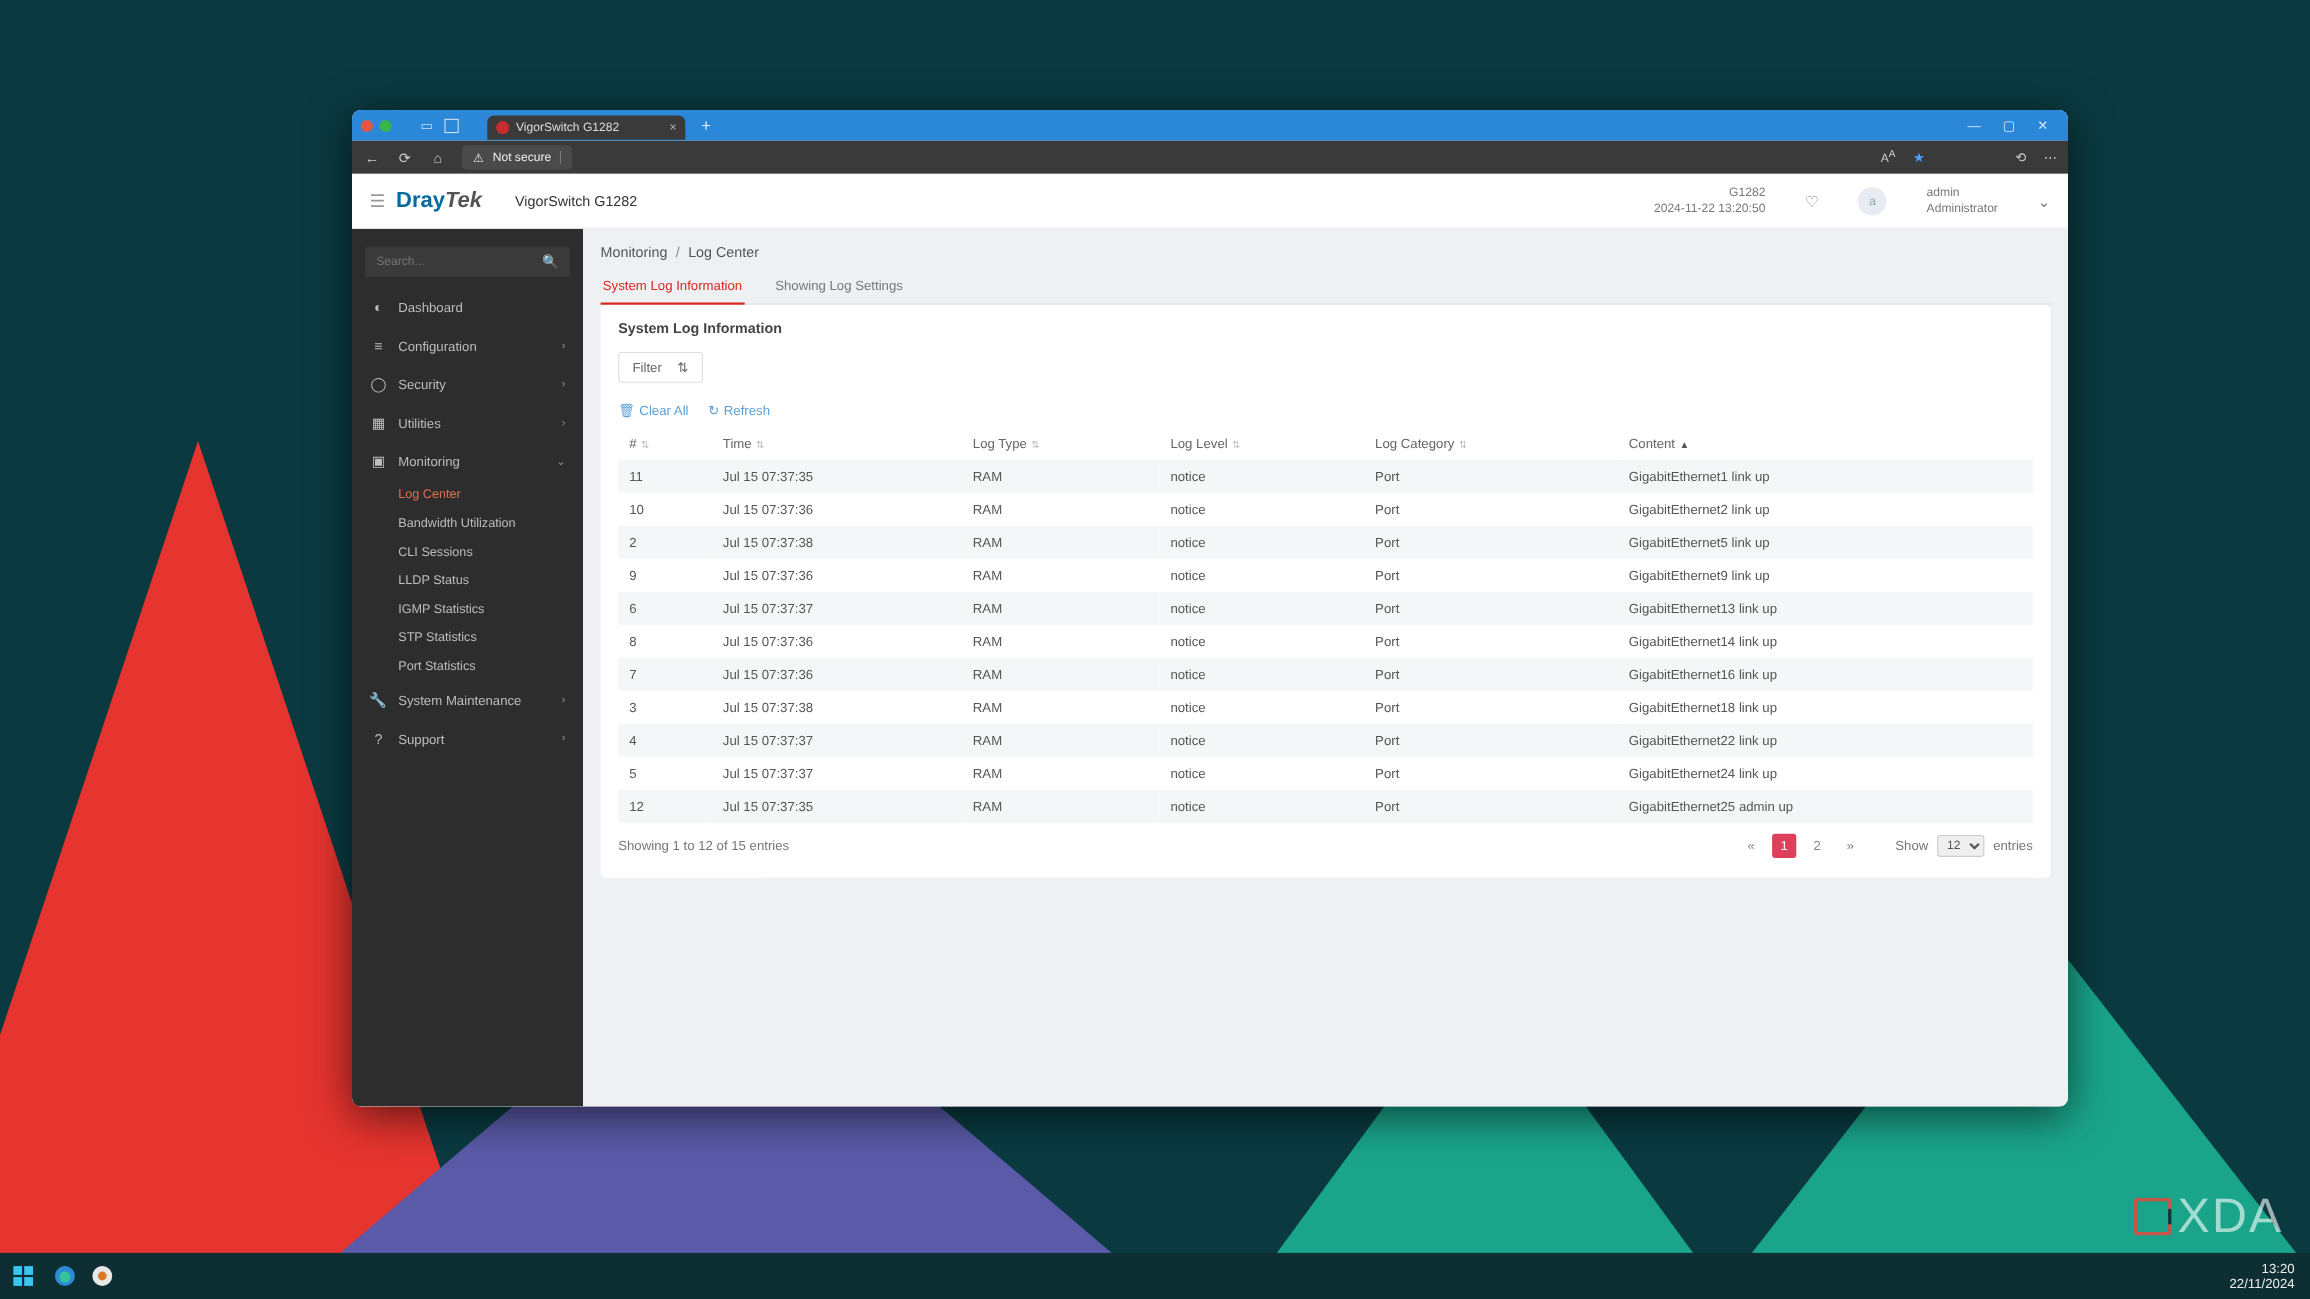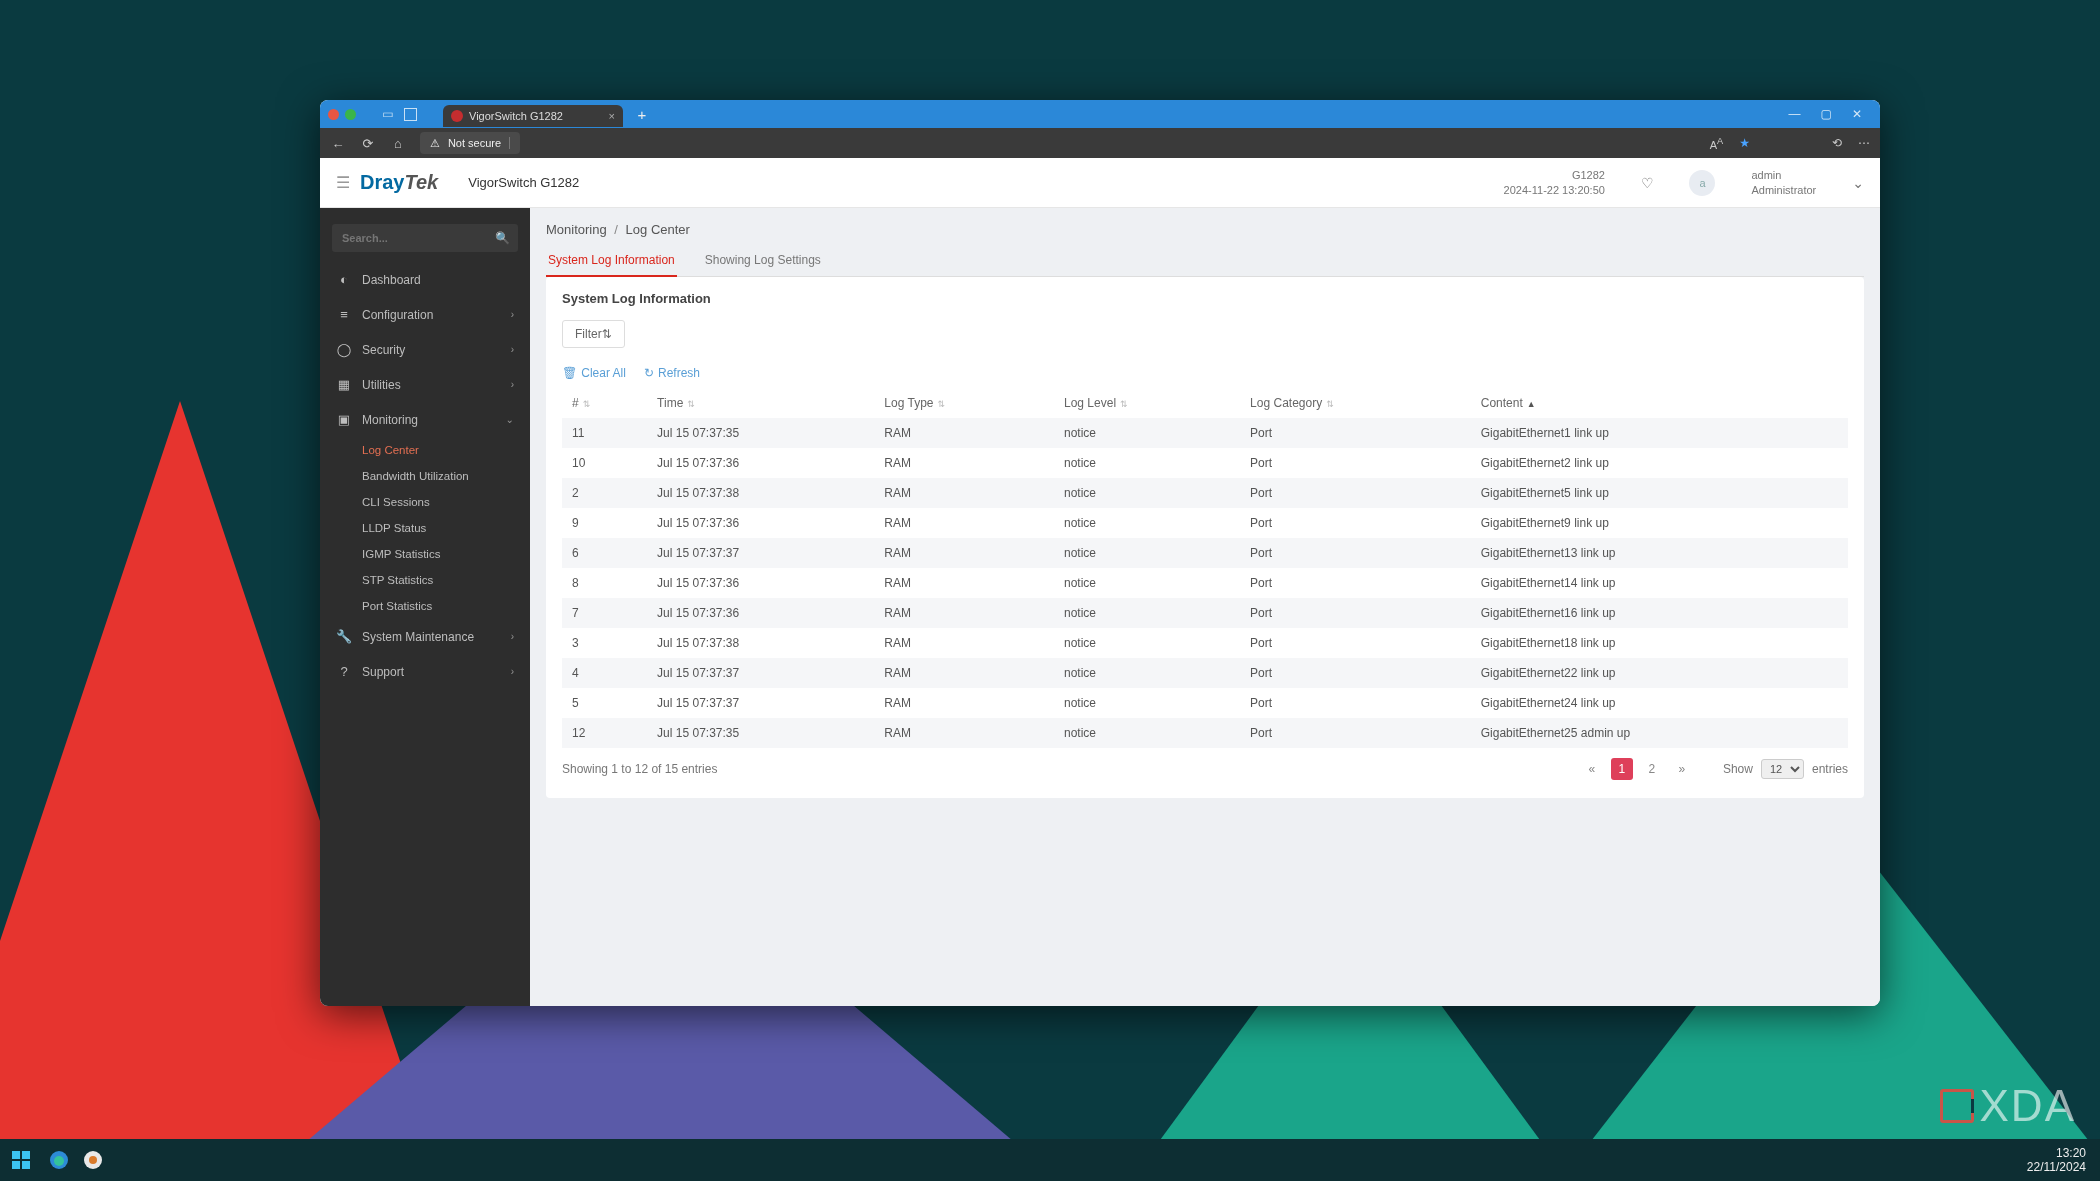--- a/index.html
+++ b/index.html
@@ -161,21 +161,21 @@
 .search {
   margin: 6px 12px 10px;
   background:#3a3a3a;
   border-radius:3px;
   height:28px;
   display:flex;
   align-items:center;
   padding:0 10px;
 }
 .search input {
-  background:transparent; border:none; outline:none; color:#bbb; font-size:11px; flex:1;font-weight:bold;
+  background:transparent; border:none; outline:none; color:#bbb; font-size:11px; flex:1;
 }
 .search .sicon { color:#aaa; font-size:12px;}
 .navitem {
   display:flex;
   align-items:center;
   gap:10px;
   padding: 10px 16px;
   font-size:12px;
   cursor:pointer;
 }
@@ -199,21 +199,21 @@
 .tabsbar .ptab { padding:8px 2px; cursor:pointer; color:#777;}
 .tabsbar .ptab.active { color:#d9261c; border-bottom:2px solid #d9261c; margin-bottom:-1px;}
 .card {
   background:#fff;
   border-radius:4px;
   margin-top: 0;
   padding: 14px 16px 18px;
 }
 .card h3 { font-size:13px; font-weight:600; color:#444; margin-bottom:14px;}
 .filterbtn {
-  display:inline-flex; align-items:center; 
+  display:inline-flex; align-items:center; gap:14px;
   border:1px solid #ddd; border-radius:3px;
   padding: 6px 12px; font-size:12px; color:#666;
   cursor:pointer;
 }
 .tblactions { margin-top:18px; display:flex; gap:18px; font-size:12px;}
 .tblactions a { color:#5a9fd6; cursor:pointer; display:inline-flex; align-items:center; gap:4px;}
 
 table.logtbl { width:100%; border-collapse:collapse; margin-top:8px; font-size:12px; color:#555;}
 table.logtbl th { text-align:left; font-weight:500; padding:8px 10px; color:#666; background:#fff;}
 table.logtbl th .sort { color:#bbb; font-size:9px; margin-left:4px;}

